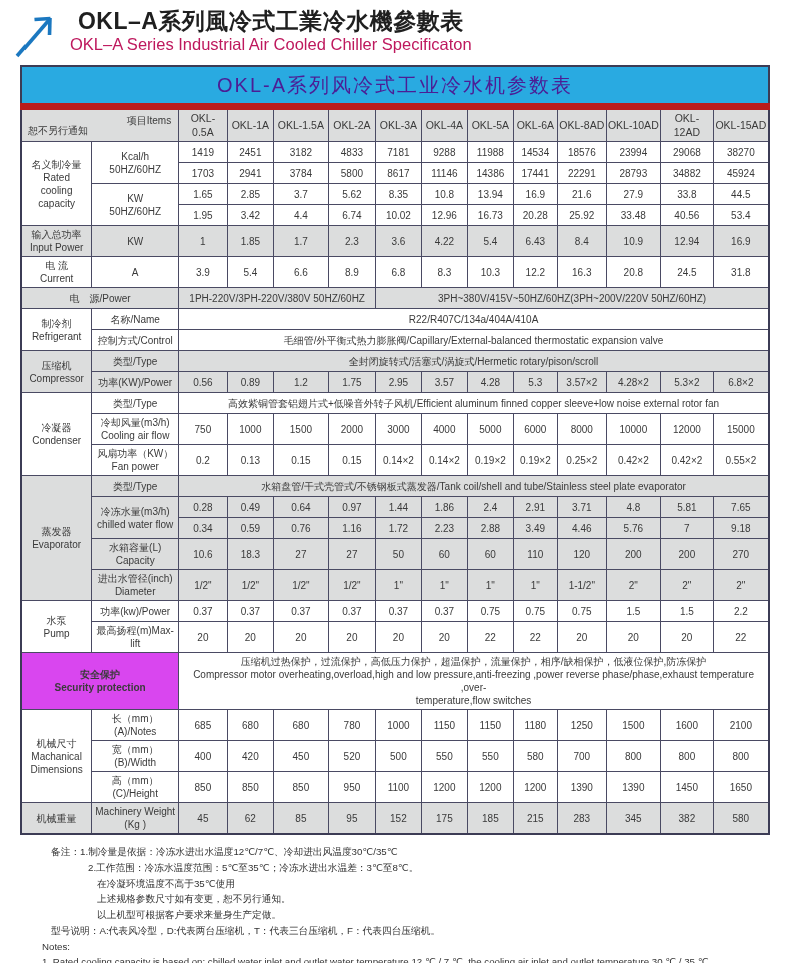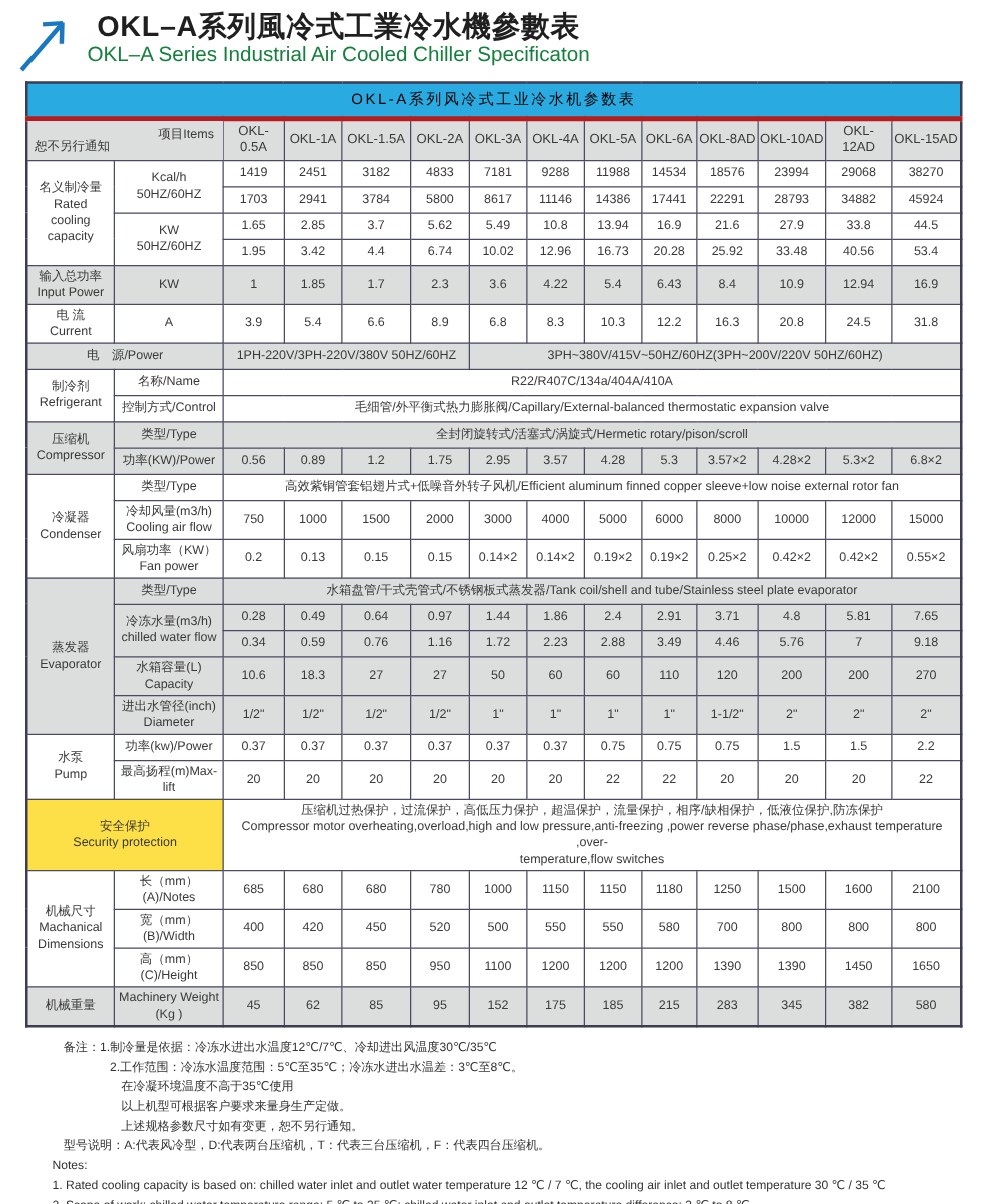--- a/index.html
+++ b/index.html
@@ -9,45 +9,45 @@
     font-family: "Liberation Sans", "DejaVu Sans", sans-serif;
     color: #3a3a3a;
   }
   .page { position: relative; width: 790px; min-height: 963px; background:#fff; display:flex; flex-direction:column; }
 
   
   .doc-header { display: flex; align-items: flex-start; padding: 7px 10px 4px 12px; text-align: center; }
   .logo { width: 52px; height: 52px; flex: 0 0 auto; margin-right: 6px; }
   .titles { padding-top: 1px; }
   .title-cn { font-size: 23px; font-weight: 600; color: #1f1f1f; letter-spacing: 0.5px; line-height: 1.15; }
-  .title-en { font-size: 16.5px; font-weight: 400; color: #15803d; line-height: 1.25; }
+  .title-en { font-size: 16.5px; font-weight: 400; color: #be185d; line-height: 1.25; }
 
   
   table.spec {
     width: 750px; margin: 2px auto 0;
     border-collapse: collapse; table-layout: fixed;
     border: 2px solid #3c3c55;
   }
   table.spec td {
     border: 1px solid #4a4a63;
     text-align: center; vertical-align: middle;
     font-size: 10px; line-height: 1.3;
     padding: 2px 1px; height: 21px;
     color: #3a3a3a;
     word-wrap: break-word;
   }
   tr.banner-row td {
-    background: #29aae1; color: #000000;
-    font-size: 12px; font-weight: 500;
+    background: #29aae1; color: #4c1d95;
+    font-size: 20px; font-weight: 500;
     letter-spacing: 2px; padding: 5px 0; height: 28px;
-    border-bottom: 4px solid #b91c1c;
+    border-bottom: 7px solid #b91c1c;
   }
   tr.hdr td { background: #dcdddd; height: 26px; font-size: 10.5px; }
   tr.shade td { background: #dcdddd; }
-  td.shade-cell { background: #fde047; }
+  td.shade-cell { background: #d946ef; font-weight: bold; }
   td.txt-left { text-align: left; padding: 3px 7px; }
   td.corner {
     position: relative; padding: 0;
     background-color: #dcdddd;
     background-image: linear-gradient(to bottom right,
       transparent calc(50% - 0.7px), #4a4a63 calc(50% - 0.7px),
       #4a4a63 calc(50% + 0.7px), transparent calc(50% + 0.7px));
   }
   .c-a { position: absolute; left: 6px; bottom: 4px; font-size: 10px; }
   .c-b { position: absolute; right: 7px; top: 4px; font-size: 10px; }
@@ -149,21 +149,21 @@
           <td>28793</td>
           <td>34882</td>
           <td>45924</td>
         </tr>
         <tr>
           <td rowspan="2">KW<br>50HZ/60HZ</td>
           <td>1.65</td>
           <td>2.85</td>
           <td>3.7</td>
           <td>5.62</td>
-          <td>5.49</td>
+          <td>8.35</td>
           <td>10.8</td>
           <td>13.94</td>
           <td>16.9</td>
           <td>21.6</td>
           <td>27.9</td>
           <td>33.8</td>
           <td>44.5</td>
         </tr>
         <tr>
           <td>1.95</td>
@@ -441,21 +441,21 @@
           <td>382</td>
           <td>580</td>
         </tr>
       </tbody>
   </table>
 
   <div class="notes">
       <div class="note-line i1">备注：1.制冷量是依据：冷冻水进出水温度12℃/7℃、冷却进出风温度30℃/35℃</div>
       <div class="note-line i3">2.工作范围：冷冻水温度范围：5℃至35℃；冷冻水进出水温差：3℃至8℃。</div>
       <div class="note-line i4">在冷凝环境温度不高于35℃使用</div>
+      <div class="note-line i4">上述规格参数尺寸如有变更，恕不另行通知。</div>
       <div class="note-line i4">以上机型可根据客户要求来量身生产定做。</div>
-      <div class="note-line i4">上述规格参数尺寸如有变更，恕不另行通知。</div>
       <div class="note-line i1">型号说明：A:代表风冷型，D:代表两台压缩机，T：代表三台压缩机，F：代表四台压缩机。</div>
       <div class="note-line i0">Notes:</div>
       <div class="note-line i0">1. Rated cooling capacity is based on: chilled water inlet and outlet water temperature 12 ℃ / 7 ℃, the cooling air inlet and outlet temperature 30 ℃ / 35 ℃</div>
       <div class="note-line i0">2. Scope of work: chilled water temperature range: 5 ℃ to 35 ℃; chilled water inlet and outlet temperature difference: 3 ℃ to 8 ℃.</div>
     </div>
 
 </div>
 
 </body></html>

